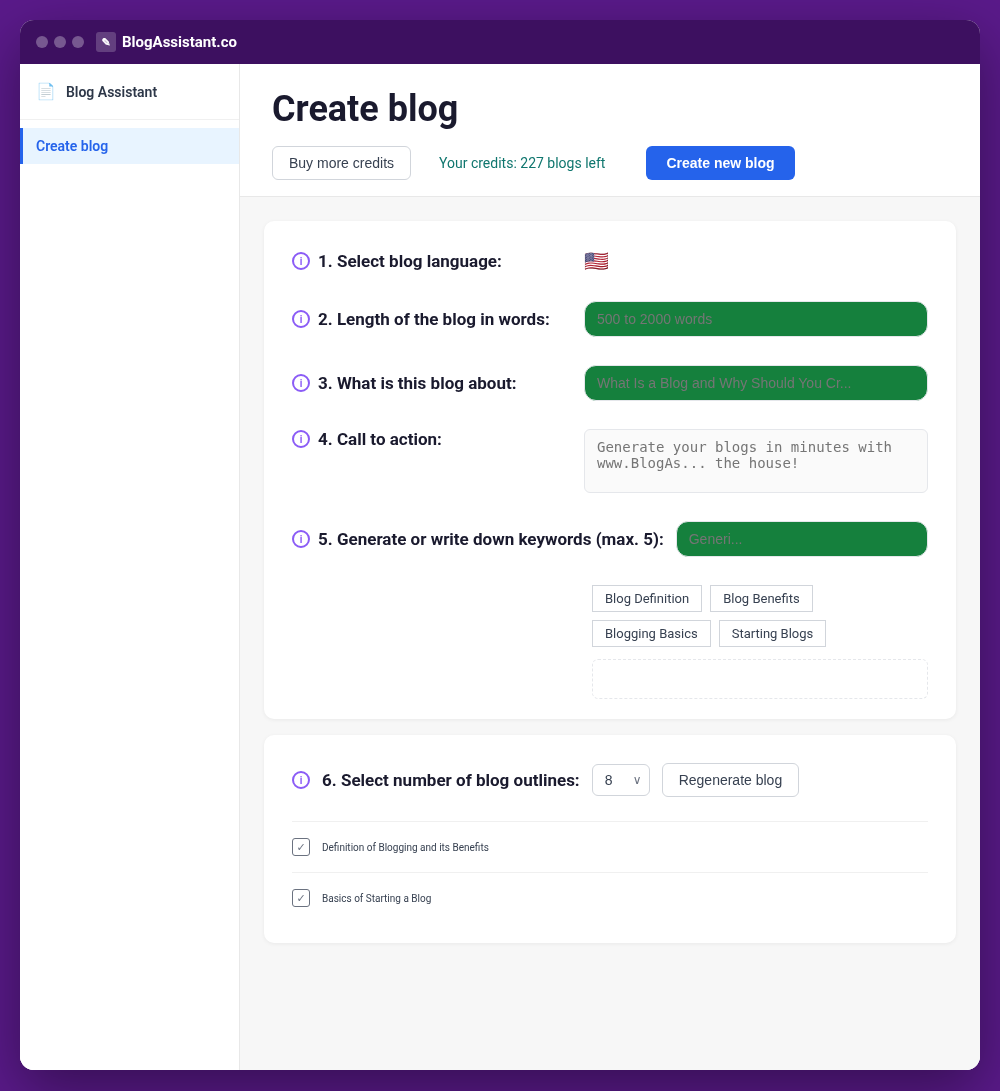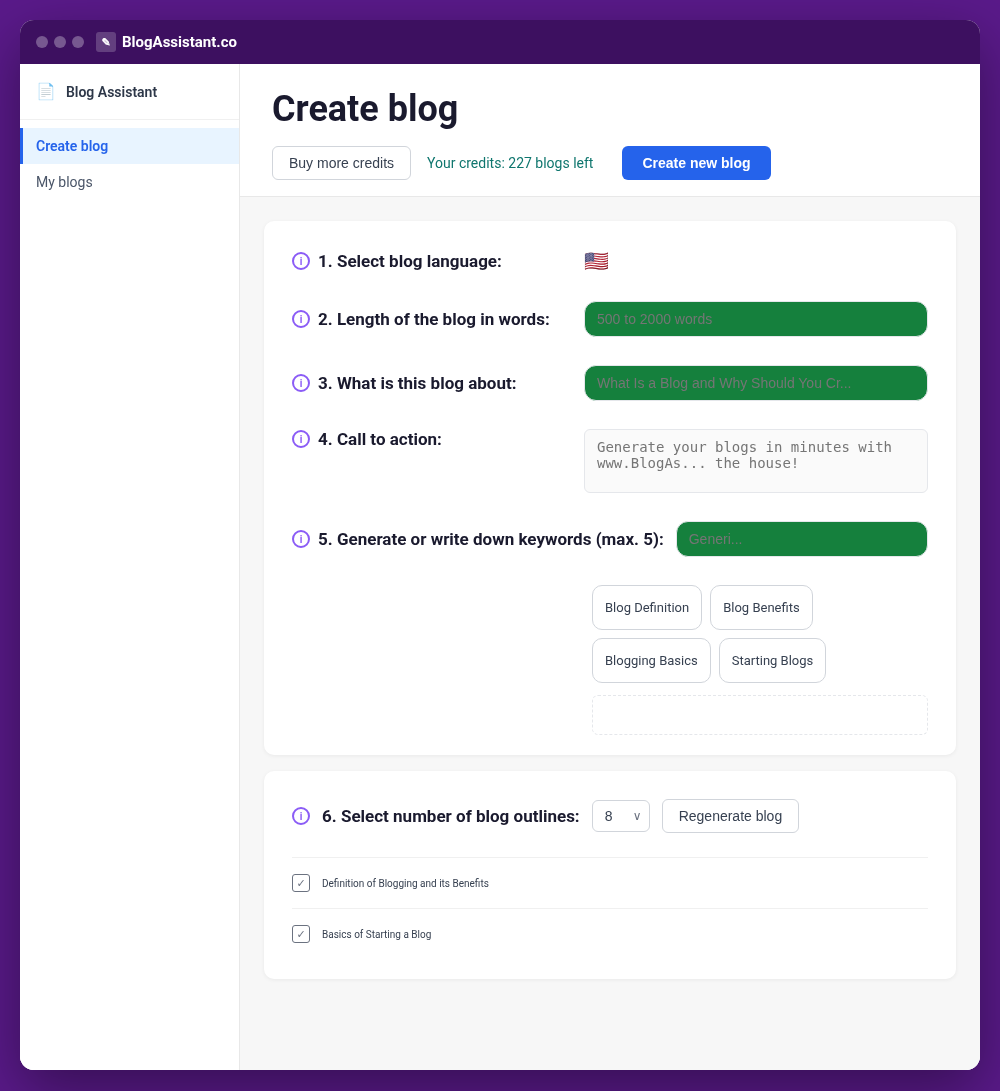--- a/index.html
+++ b/index.html
@@ -131,21 +131,21 @@
     .page-title {
       font-size: 36px;
       font-weight: 700;
       color: #1a1a2e;
       margin-bottom: 16px;
     }
 
     .toolbar {
       display: flex;
       align-items: center;
-      gap: 16px;
+      gap: 28px;
     }
 
     .btn-outline {
       padding: 8px 16px;
       border: 1.5px solid #d1d5db;
       background: white;
       border-radius: 6px;
       font-size: 14px;
       color: #374151;
       cursor: pointer;
@@ -246,23 +246,23 @@
 
     .keywords-tags {
       display: flex;
       gap: 8px;
       flex-wrap: wrap;
       margin-top: 10px;
       margin-left: 300px;
     }
 
     .tag {
-      padding: 14px 12px;
+      padding: 5px 12px;
       border: 1.5px solid #d1d5db;
-      border-radius: 10px;
+      border-radius: 0;
       font-size: 13px;
       color: #374151;
       background: white;
     }
 
     .empty-box {
       height: 40px;
       border: 1.5px dashed #e5e7eb;
       border-radius: 6px;
       margin-top: 12px;
@@ -382,23 +382,20 @@
   <div class="app-layout">
 
     <div class="sidebar">
       <div class="sidebar-header">
         <span class="sidebar-header-icon">📄</span>
         <span class="sidebar-header-title">Blog Assistant</span>
       </div>
       <nav class="sidebar-nav">
         <div class="sidebar-item active">
           <span>Create blog</span>
-        </div>
-        <div class="sidebar-item inactive">
-          <span>My blogs</span>
         </div>
       </nav>
     </div>
 
     <div class="main-content">
 
       <div class="main-header">
         <h1 class="page-title">Create blog</h1>
         <div class="toolbar">
           <button class="btn-outline">Buy more credits</button>

